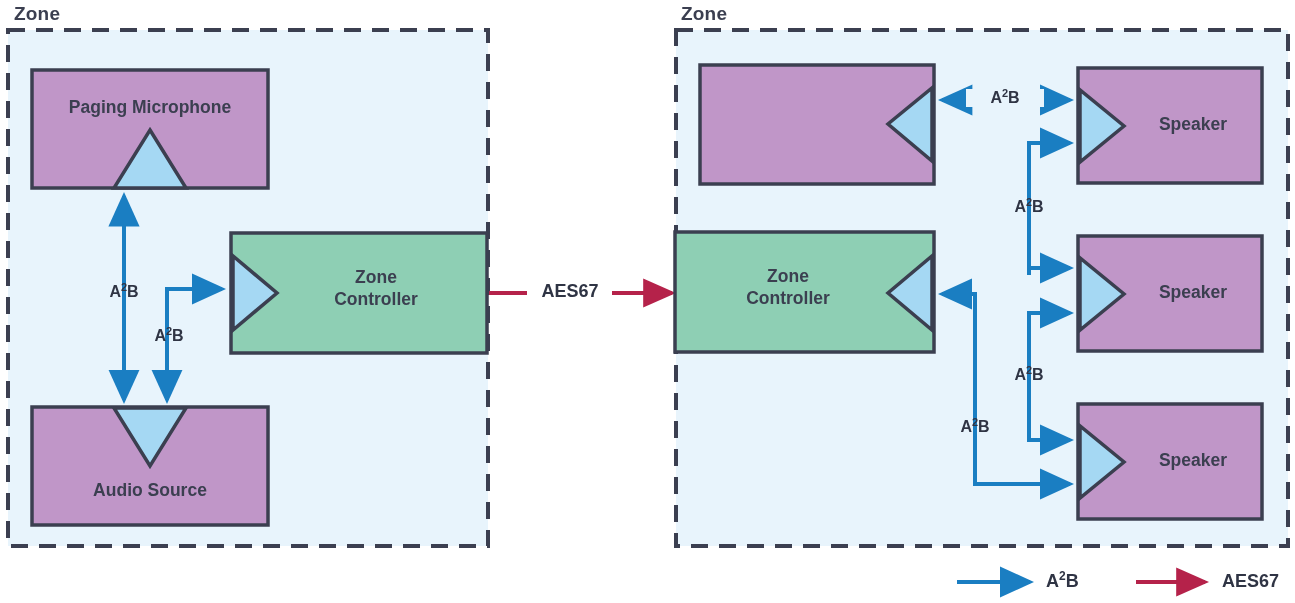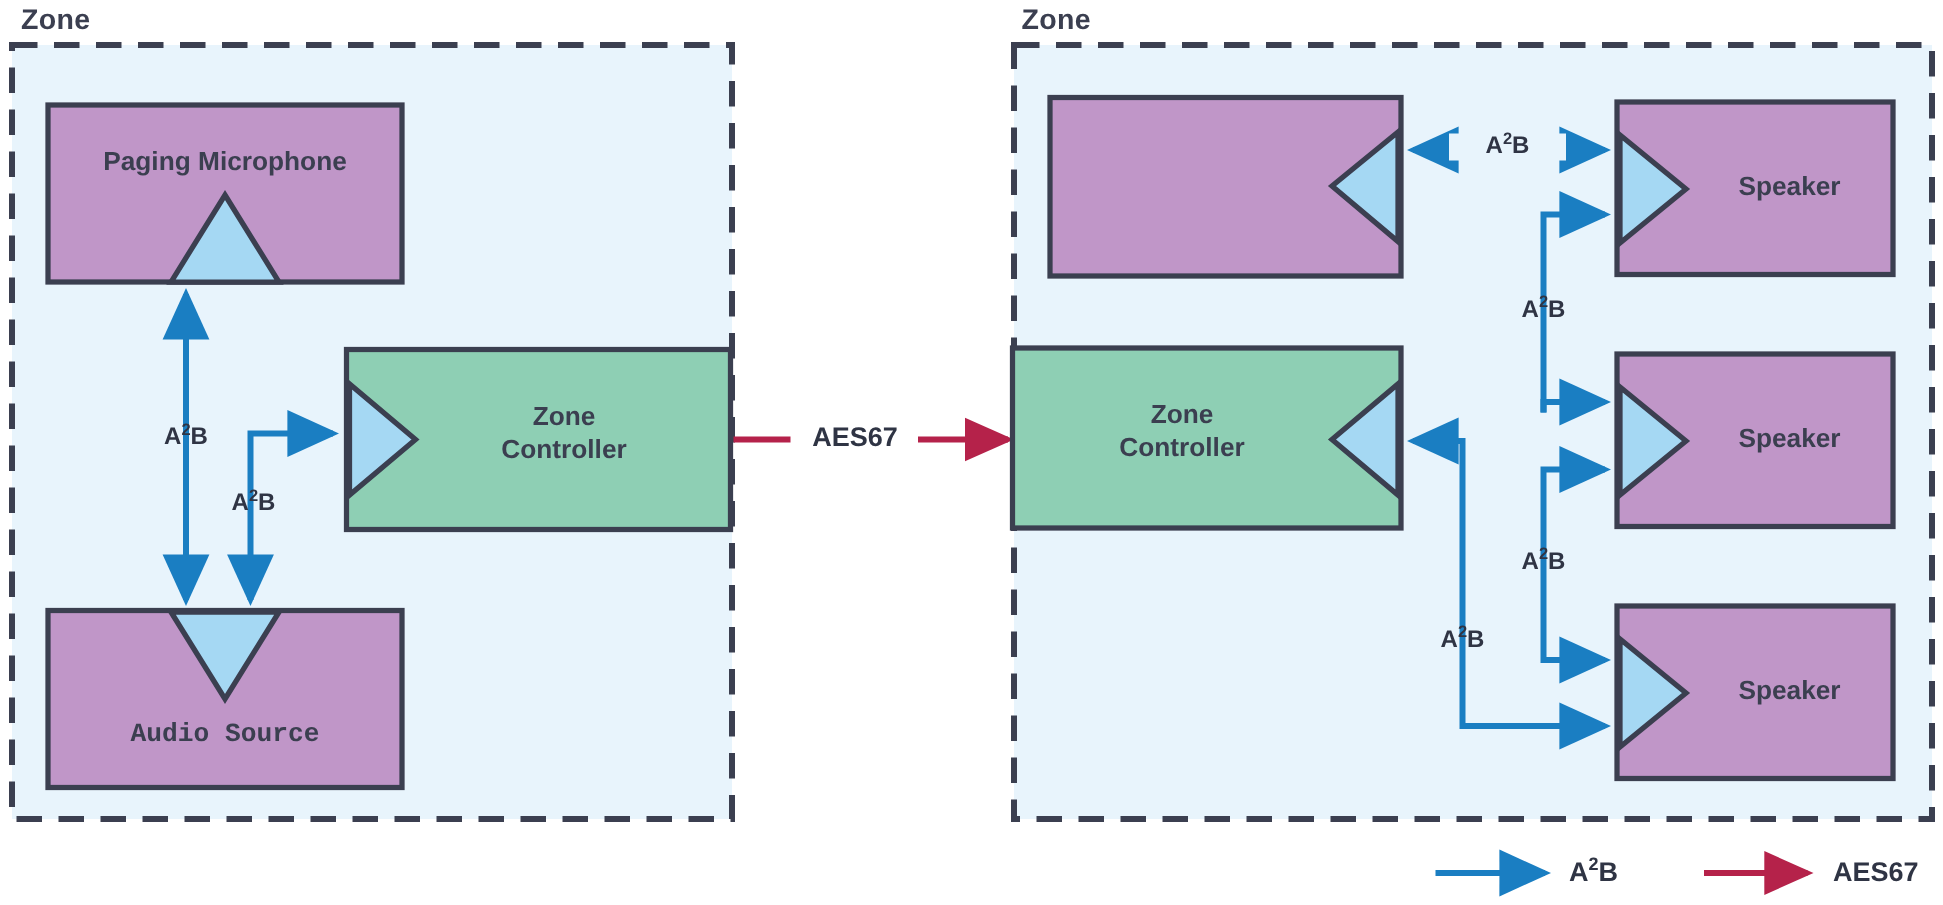--- a/index.html
+++ b/index.html
@@ -178,21 +178,21 @@
 
   <div class="zone-title" style="left:14px; top:3px;">Zone</div>
 
   <div class="zone-title" style="left:681px; top:3px;">Zone</div>
 
   <div class="node-label" style="left:32px; top:96px; width:236px;">Paging Microphone</div>
 
   <div class="node-label" style="left:265px; top:266px; width:222px;">Zone
 Controller</div>
 
-  <div class="node-label" style="left:32px; top:479px; width:236px;font-family:Liberation Mono, monospace;">Audio Source</div>
+  <div class="node-label" style="left:32px; top:479px; width:236px;">Audio Source</div>
 
   <div class="edge-label" style="left:77px; top:283px; width:94px;">
     <span>A</span><sup>2</sup><span>B</span>
   </div>
 
   <div class="edge-label" style="left:122px; top:327px; width:94px;">
     <span>A</span><sup>2</sup><span>B</span>
   </div>
 
   <div class="edge-label" style="left:522px; top:281px; width:96px; font-size:18px;">AES67</div>

